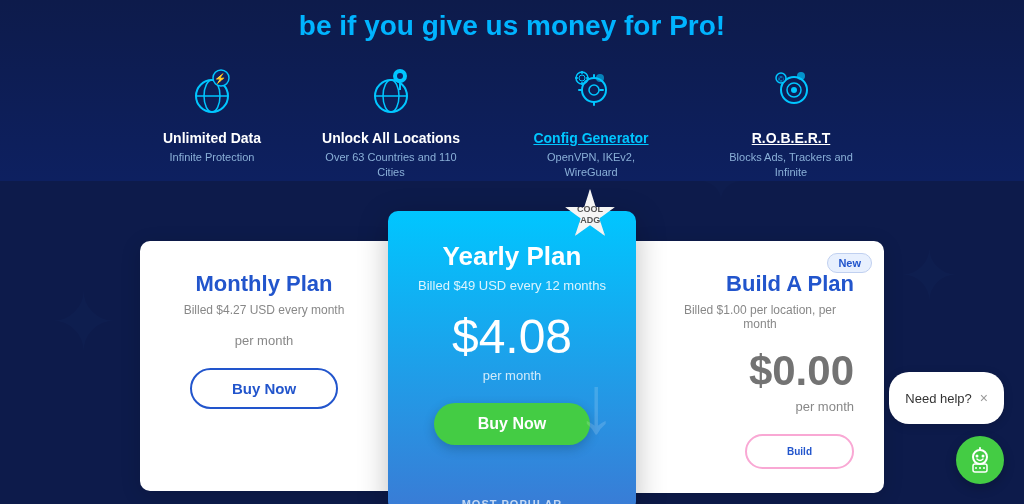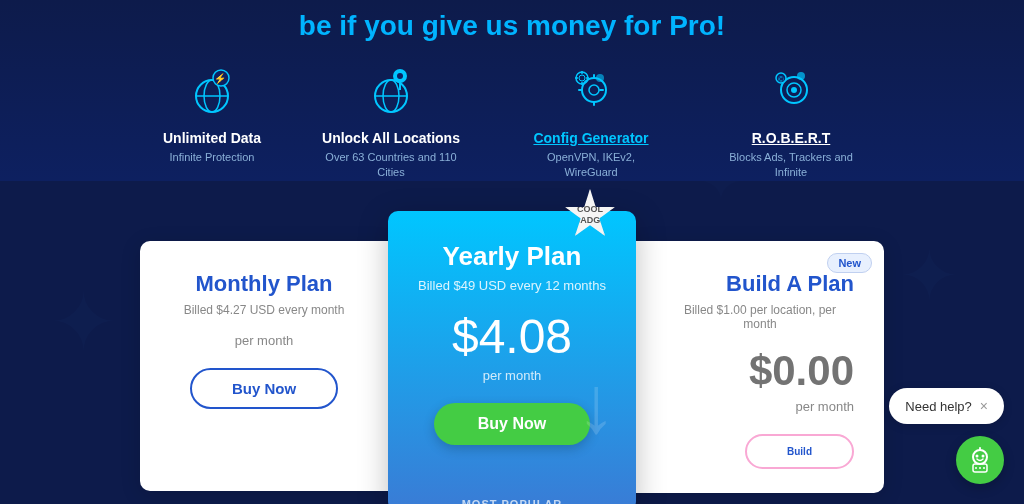--- a/index.html
+++ b/index.html
@@ -284,21 +284,21 @@
       font-weight: 600;
     }
 
     
     .help-bubble {
       position: absolute;
       bottom: 80px;
       right: 20px;
       background: #fff;
       border-radius: 20px;
-      padding: 10px 16px;
+      padding: 18px 16px;
       font-size: 13px;
       color: #333;
       box-shadow: 0 2px 10px rgba(0,0,0,0.15);
       display: flex;
       align-items: center;
       gap: 8px;
       z-index: 10;
     }
 
     .help-close {

